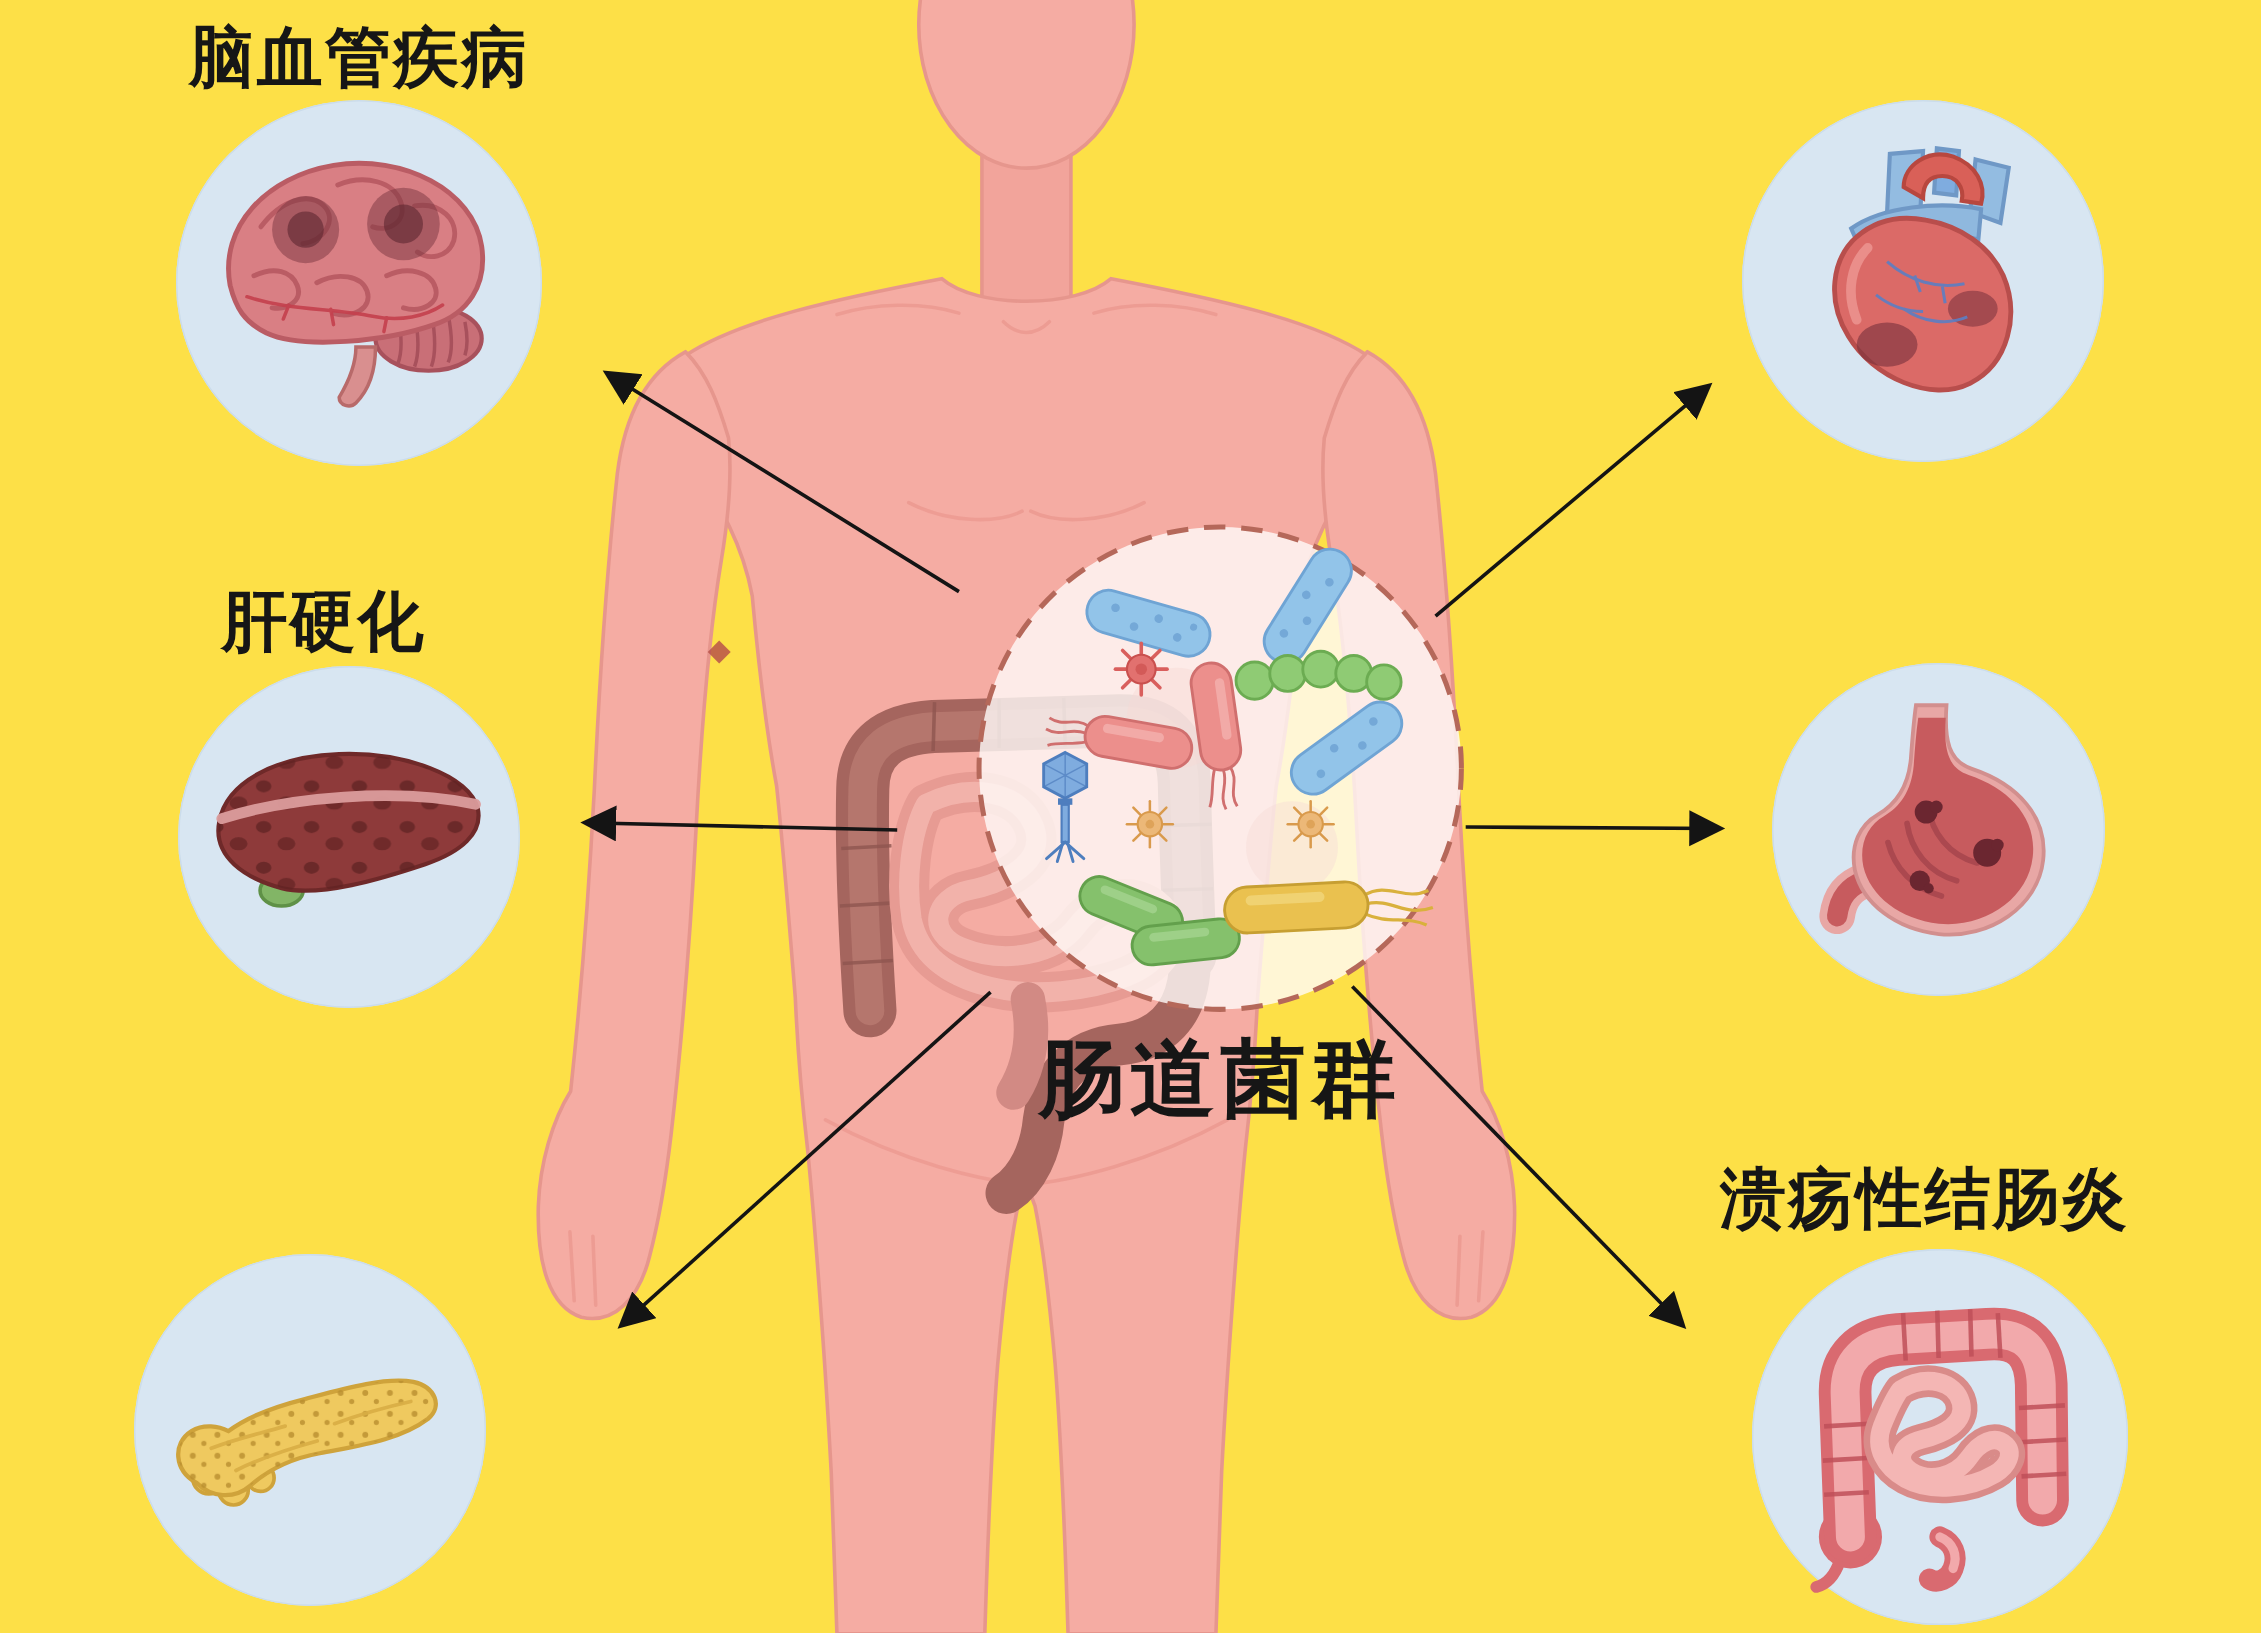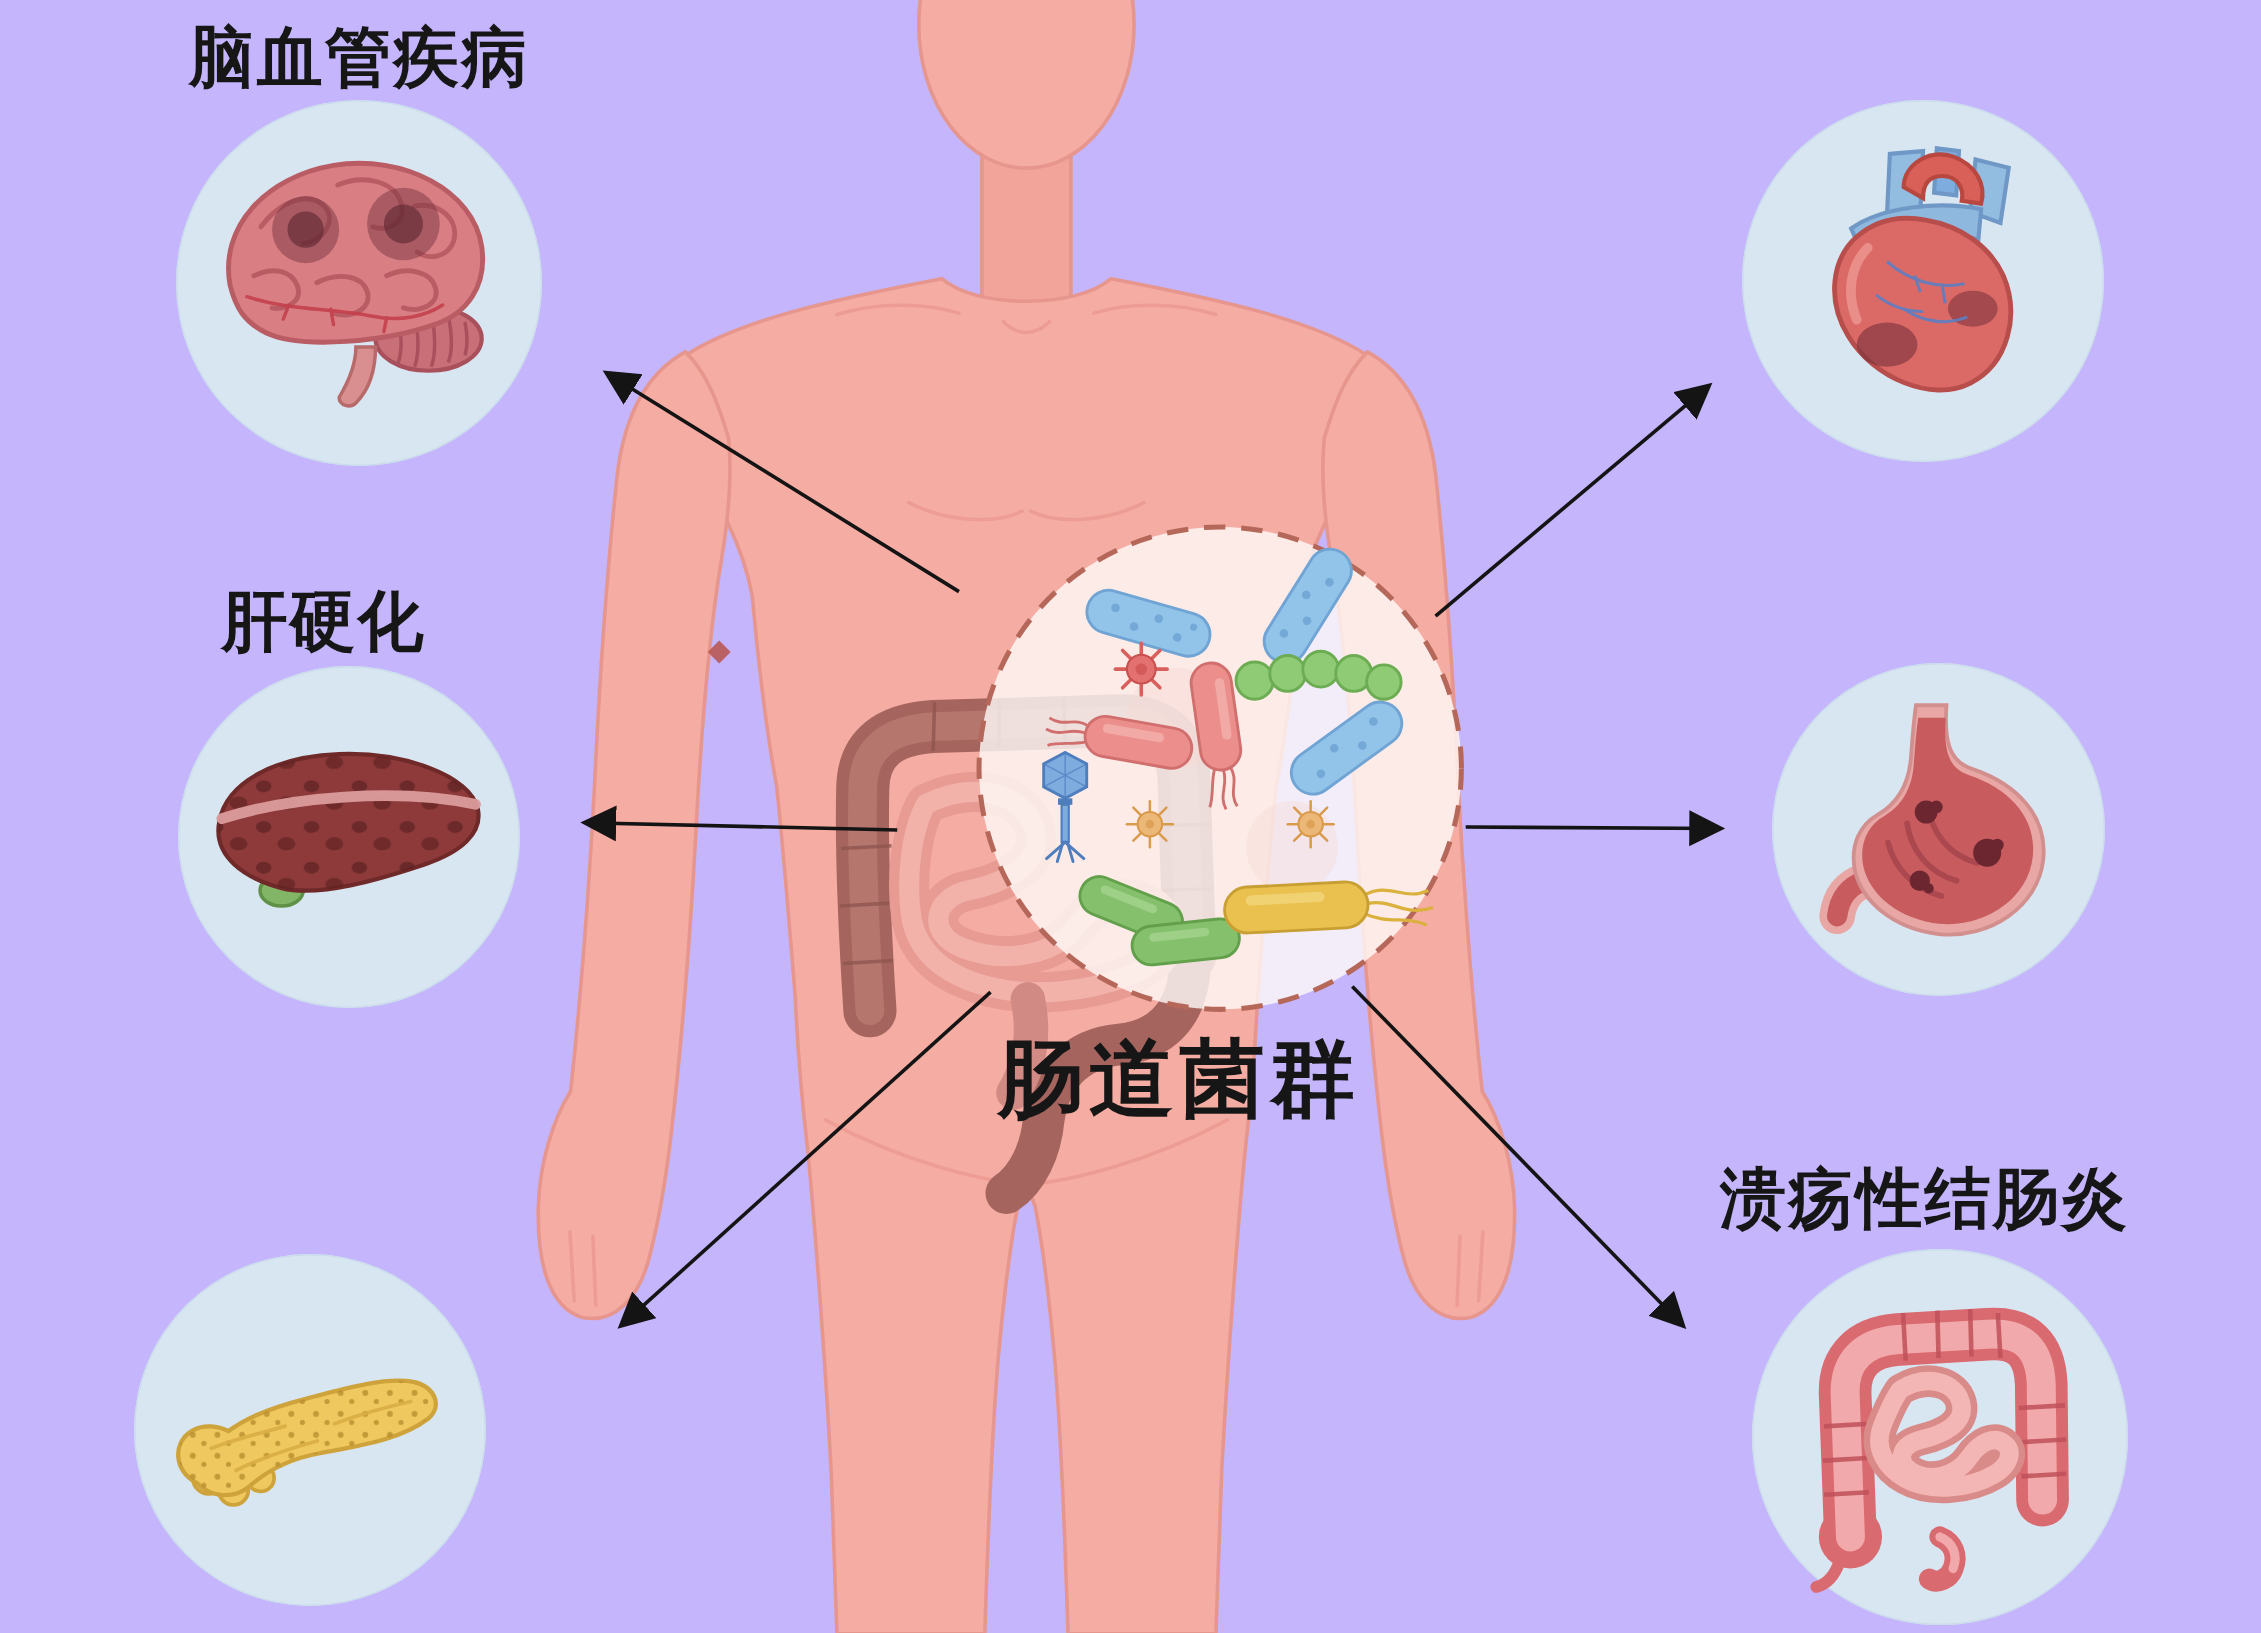--- a/index.html
+++ b/index.html
@@ -1,32 +1,32 @@
 <!DOCTYPE html>
 <html style="font-size:11.5px"><head>
 <meta charset="utf-8">
 <style>
   html,body{margin:0;padding:0;background:#ffffff;}
   .canvas{
-    position:relative;width:2261px;height:1634px;background:#c4b5fd;overflow:hidden;
+    position:relative;width:2261px;height:1634px;background:#fde047;overflow:hidden;
     font-family:Liberation Sans, sans-serif;
   }
   .scene{position:absolute;left:0;top:0;width:2261px;height:1634px;}
   .disease-label{
     position:absolute;text-align:center;font-weight:700;font-size:66px;
     color:#161616;letter-spacing:2.2px;white-space:nowrap;
   }
   .organ-circle{
     position:absolute;border-radius:50%;background:#D8E6F2;
     display:flex;align-items:center;justify-content:center;
     box-shadow:inset 0 0 0 1.4px #cbdceb;
   }
   .organ-circle svg{width:84%;height:84%;}
   .center-label{
-    position:absolute;text-align:left;font-weight:700;font-size:85px;
+    position:absolute;text-align:center;font-weight:700;font-size:85px;
     color:#161616;letter-spacing:5.7px;white-space:nowrap;
   }
 </style>
 </head>
 <body>
 
 <div class="canvas">
 
   <svg class="scene" viewBox="0 0 3150 2276">
     <defs>

